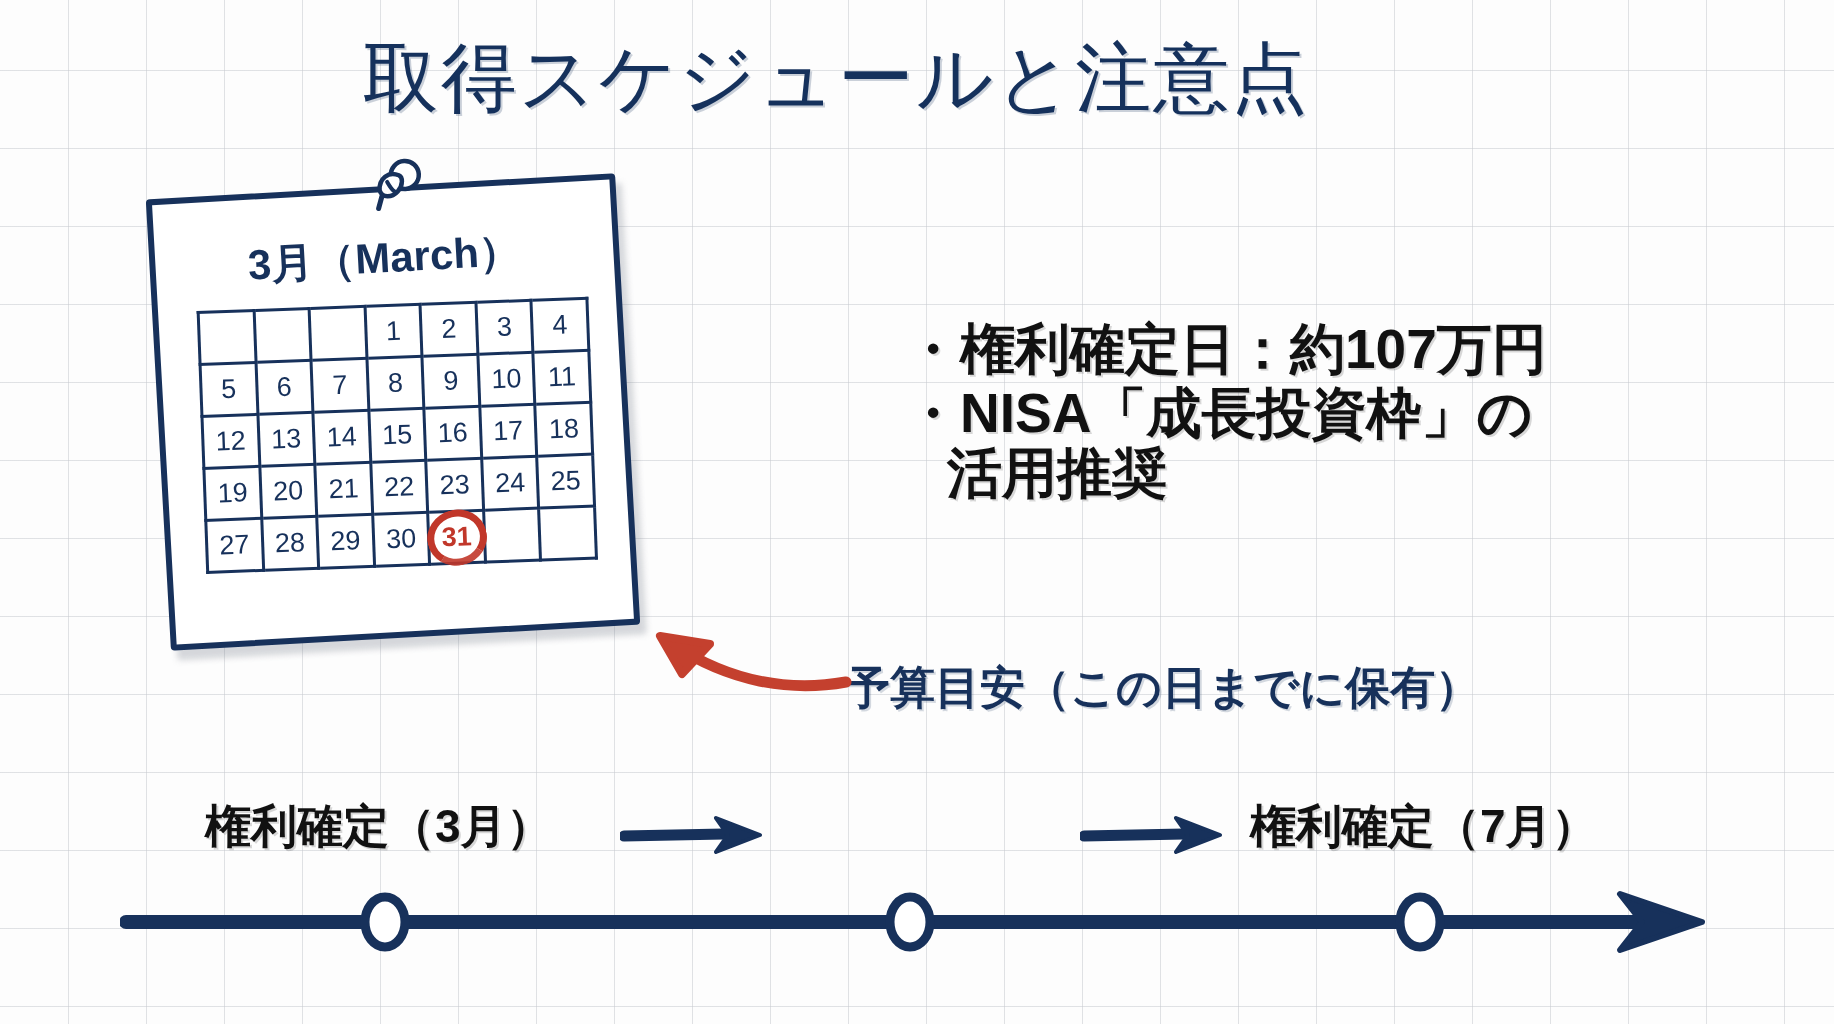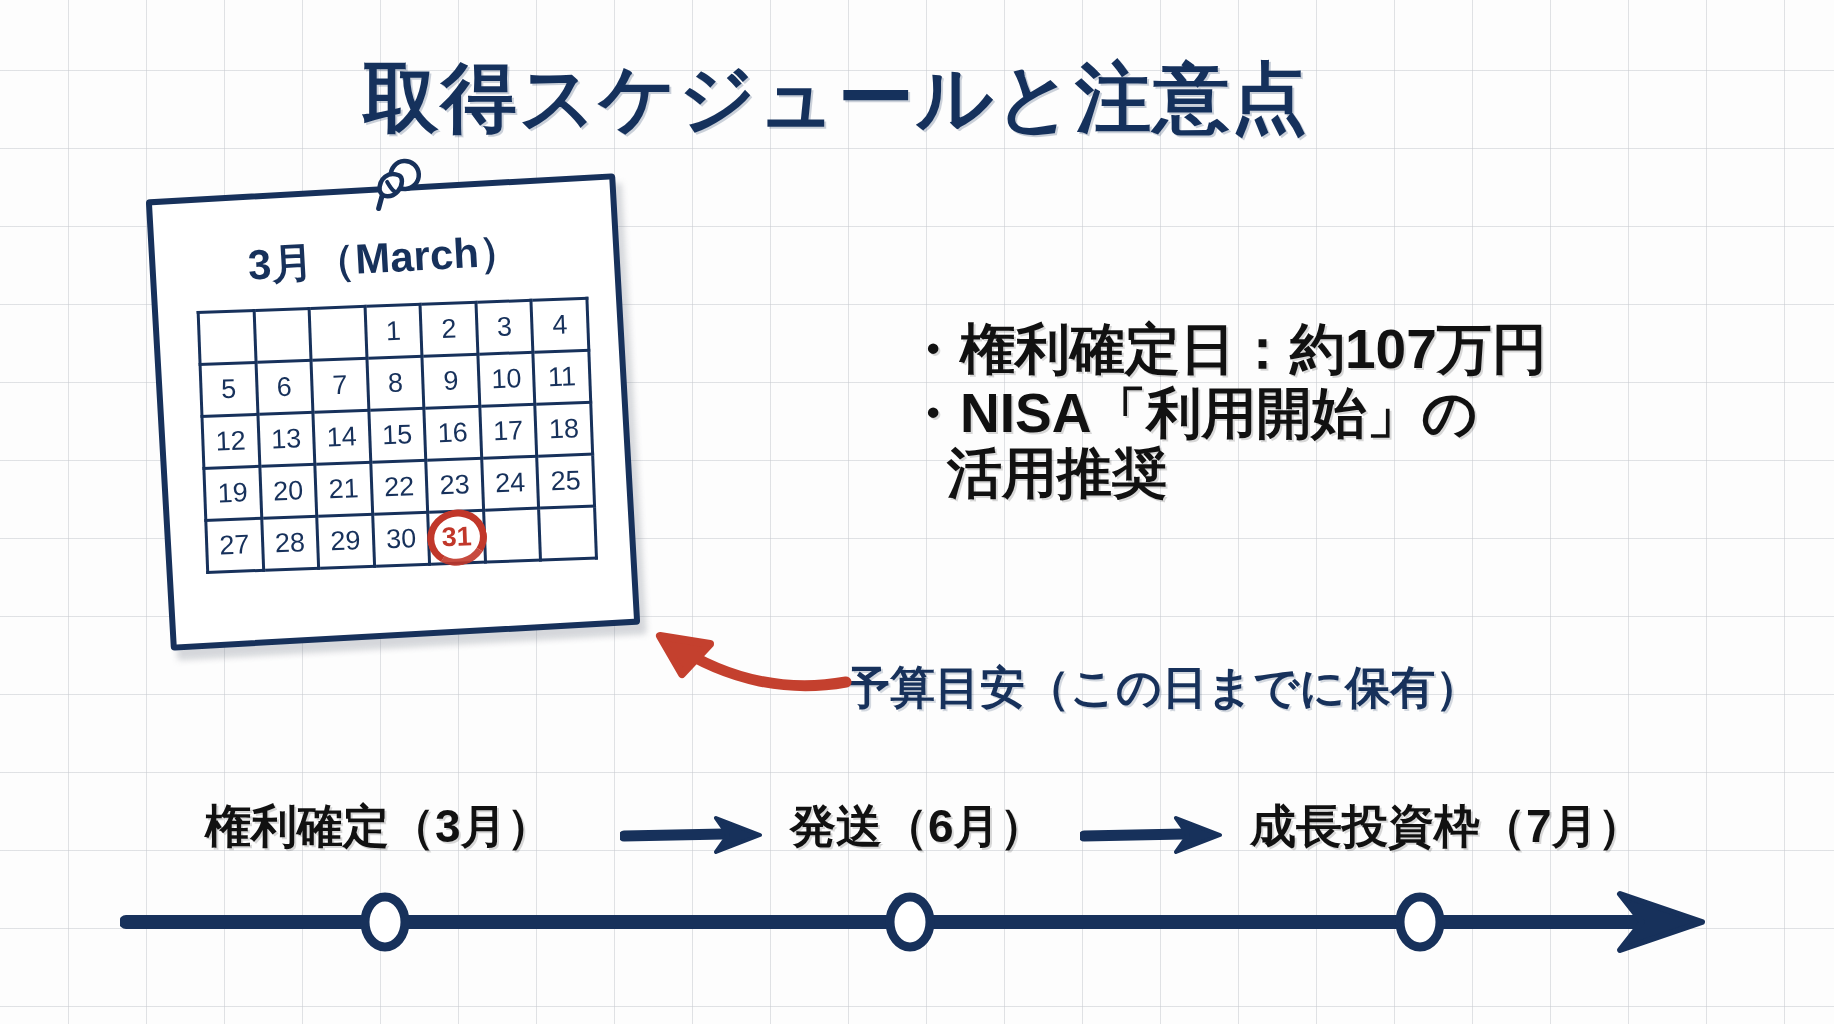--- a/index.html
+++ b/index.html
@@ -28,26 +28,26 @@
       linear-gradient(to right, rgba(200,203,208,0.55) 1px, transparent 1px),
       linear-gradient(to bottom, rgba(200,203,208,0.55) 1px, transparent 1px);
     background-size: 78px 78px;
     background-position: -10px -8px;
     overflow: hidden;
   }
 
   
   #title {
     position: absolute;
-    top: 48px;
+    top: 28px;
     left: 0;
     width: 1672px;
     text-align: center;
     font-size: 76px;
-    font-weight: bold;
+    font-weight: normal;
     color: #15315c;
     letter-spacing: 2px;
     text-shadow: 2px 2px 0 rgba(21,49,92,0.22);
     white-space: nowrap;
   }
 
   
   #calendar-card {
     position: absolute;
     left: 158px;
@@ -291,41 +291,40 @@
 
   <svg id="red-arrow" viewBox="0 0 300 120">
     <path d="M286 82 C230 92, 170 82, 112 44" fill="none" stroke="#c4402e" stroke-width="11" stroke-linecap="round"></path>
     <path d="M100 36 L150 44 L122 74 Z" fill="#c4402e" stroke="#c4402e" stroke-width="8" stroke-linejoin="round"></path>
   </svg>
 
   <div id="annotation-label">予算目安（この日までに保有）</div>
 
   <div id="bullets">
       <div class="bullet-line">・権利確定日：約107万円</div>
-      <div class="bullet-line">・NISA「利用開始」の</div>
+      <div class="bullet-line">・NISA「成長投資枠」の</div>
       <div class="bullet-line cont">活用推奨</div>
     </div>
 
   <div id="timeline">
 
     <div class="tl-label" id="tl-label-0">権利確定（3月）</div>
 
     <svg class="tl-arrow-mid" id="tl-arrow-0" viewBox="0 0 148 40">
       <path d="M4 22 L104 20" fill="none" stroke="#17315b" stroke-width="11" stroke-linecap="round"></path>
       <path d="M96 4 L140 21 L96 38 L108 21 Z" fill="#17315b" stroke="#17315b" stroke-width="4" stroke-linejoin="round"></path>
     </svg>
 
-    <div class="tl-label" id="tl-label-1">発送（6月）</div>
 
     <svg class="tl-arrow-mid" id="tl-arrow-1" viewBox="0 0 148 40">
       <path d="M4 22 L104 20" fill="none" stroke="#17315b" stroke-width="11" stroke-linecap="round"></path>
       <path d="M96 4 L140 21 L96 38 L108 21 Z" fill="#17315b" stroke="#17315b" stroke-width="4" stroke-linejoin="round"></path>
     </svg>
 
-    <div class="tl-label" id="tl-label-2">成長投資枠（7月）</div>
+    <div class="tl-label" id="tl-label-2">権利確定（7月）</div>
 
     <svg id="tl-axis" viewBox="0 0 1600 70">
       <line x1="6" y1="34" x2="1520" y2="34" stroke="#17315b" stroke-width="14" stroke-linecap="round"></line>
       <path d="M1500 6 L1582 34 L1500 62 L1522 34 Z" fill="#17315b" stroke="#17315b" stroke-width="6" stroke-linejoin="round"></path>
       <ellipse cx="265" cy="34" rx="20" ry="25" fill="#ffffff" stroke="#17315b" stroke-width="9"></ellipse>
       <ellipse cx="790" cy="34" rx="20" ry="25" fill="#ffffff" stroke="#17315b" stroke-width="9"></ellipse>
       <ellipse cx="1300" cy="34" rx="20" ry="25" fill="#ffffff" stroke="#17315b" stroke-width="9"></ellipse>
     </svg>
   </div>
 

